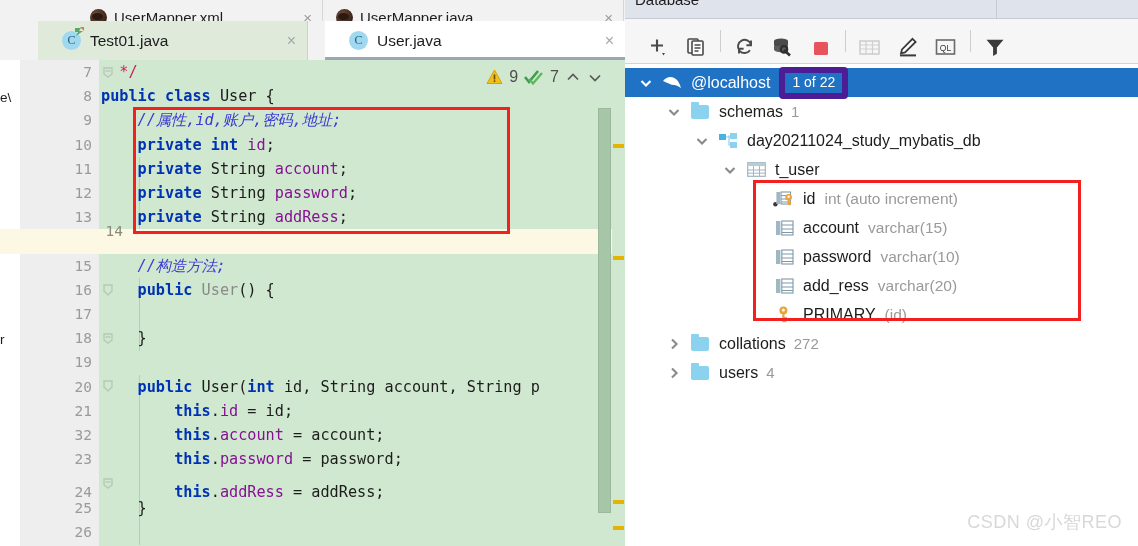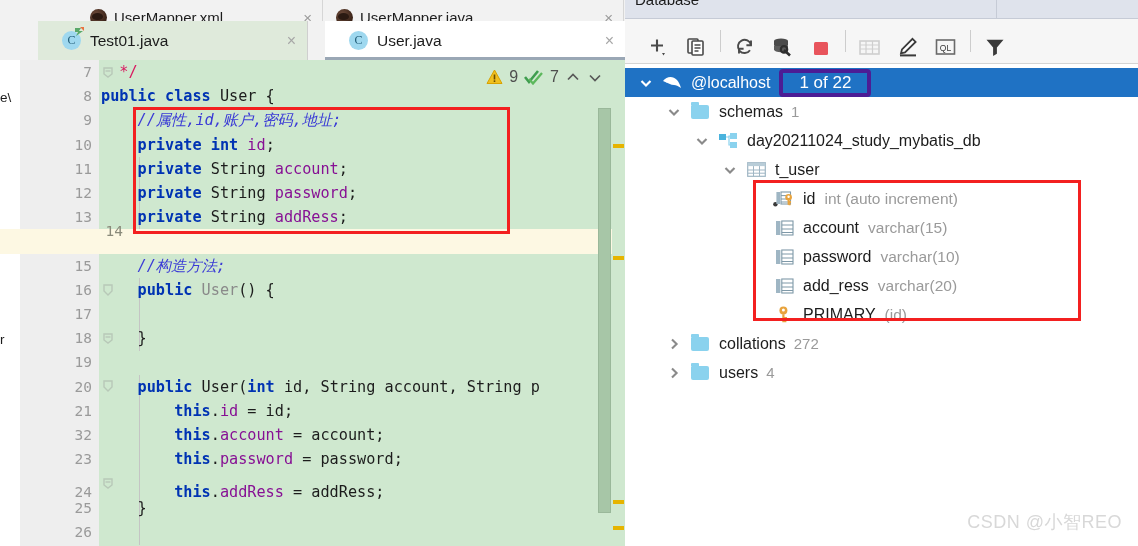--- a/index.html
+++ b/index.html
@@ -174,22 +174,22 @@
   .trow {
     position:absolute; left:0; width:513px; height:29px;
     display:flex; align-items:center; font-size:16px; color:#1c1c1c;
   }
   .trow.sel { background:#1f72c4; color:#ffffff; }
   .tw-arrow { width:26px; display:flex; align-items:center; justify-content:center; flex:none; }
   .tw-icon  { width:26px; display:flex; align-items:center; justify-content:center; flex:none; margin-right:6px; }
   .tlabel { white-space:nowrap; }
   .tcount { color:#9a9a9a; margin-left:8px; font-size:15px; }
   .tbadge {
-    margin-left:9px; border:4px solid #4c1d95; border-radius:4px;
-    padding:0px 16px 1px; font-size:17px; color:#ffffff; line-height:19px;
+    margin-left:9px; border:6px solid #4c1d95; border-radius:4px;
+    padding:0px 7px 1px; font-size:14px; color:#ffffff; line-height:19px;
   }
   .ttype { color:#9a9a9a; margin-left:9px; font-size:15.5px; }
 
   .redbox-db {
     position:absolute; border:3px solid #f32020; pointer-events:none;
   }
 
   .watermark {
     position:absolute; right:16px; bottom:12px;
     font-size:18px; color:#d8d8d8; letter-spacing:0.5px;

